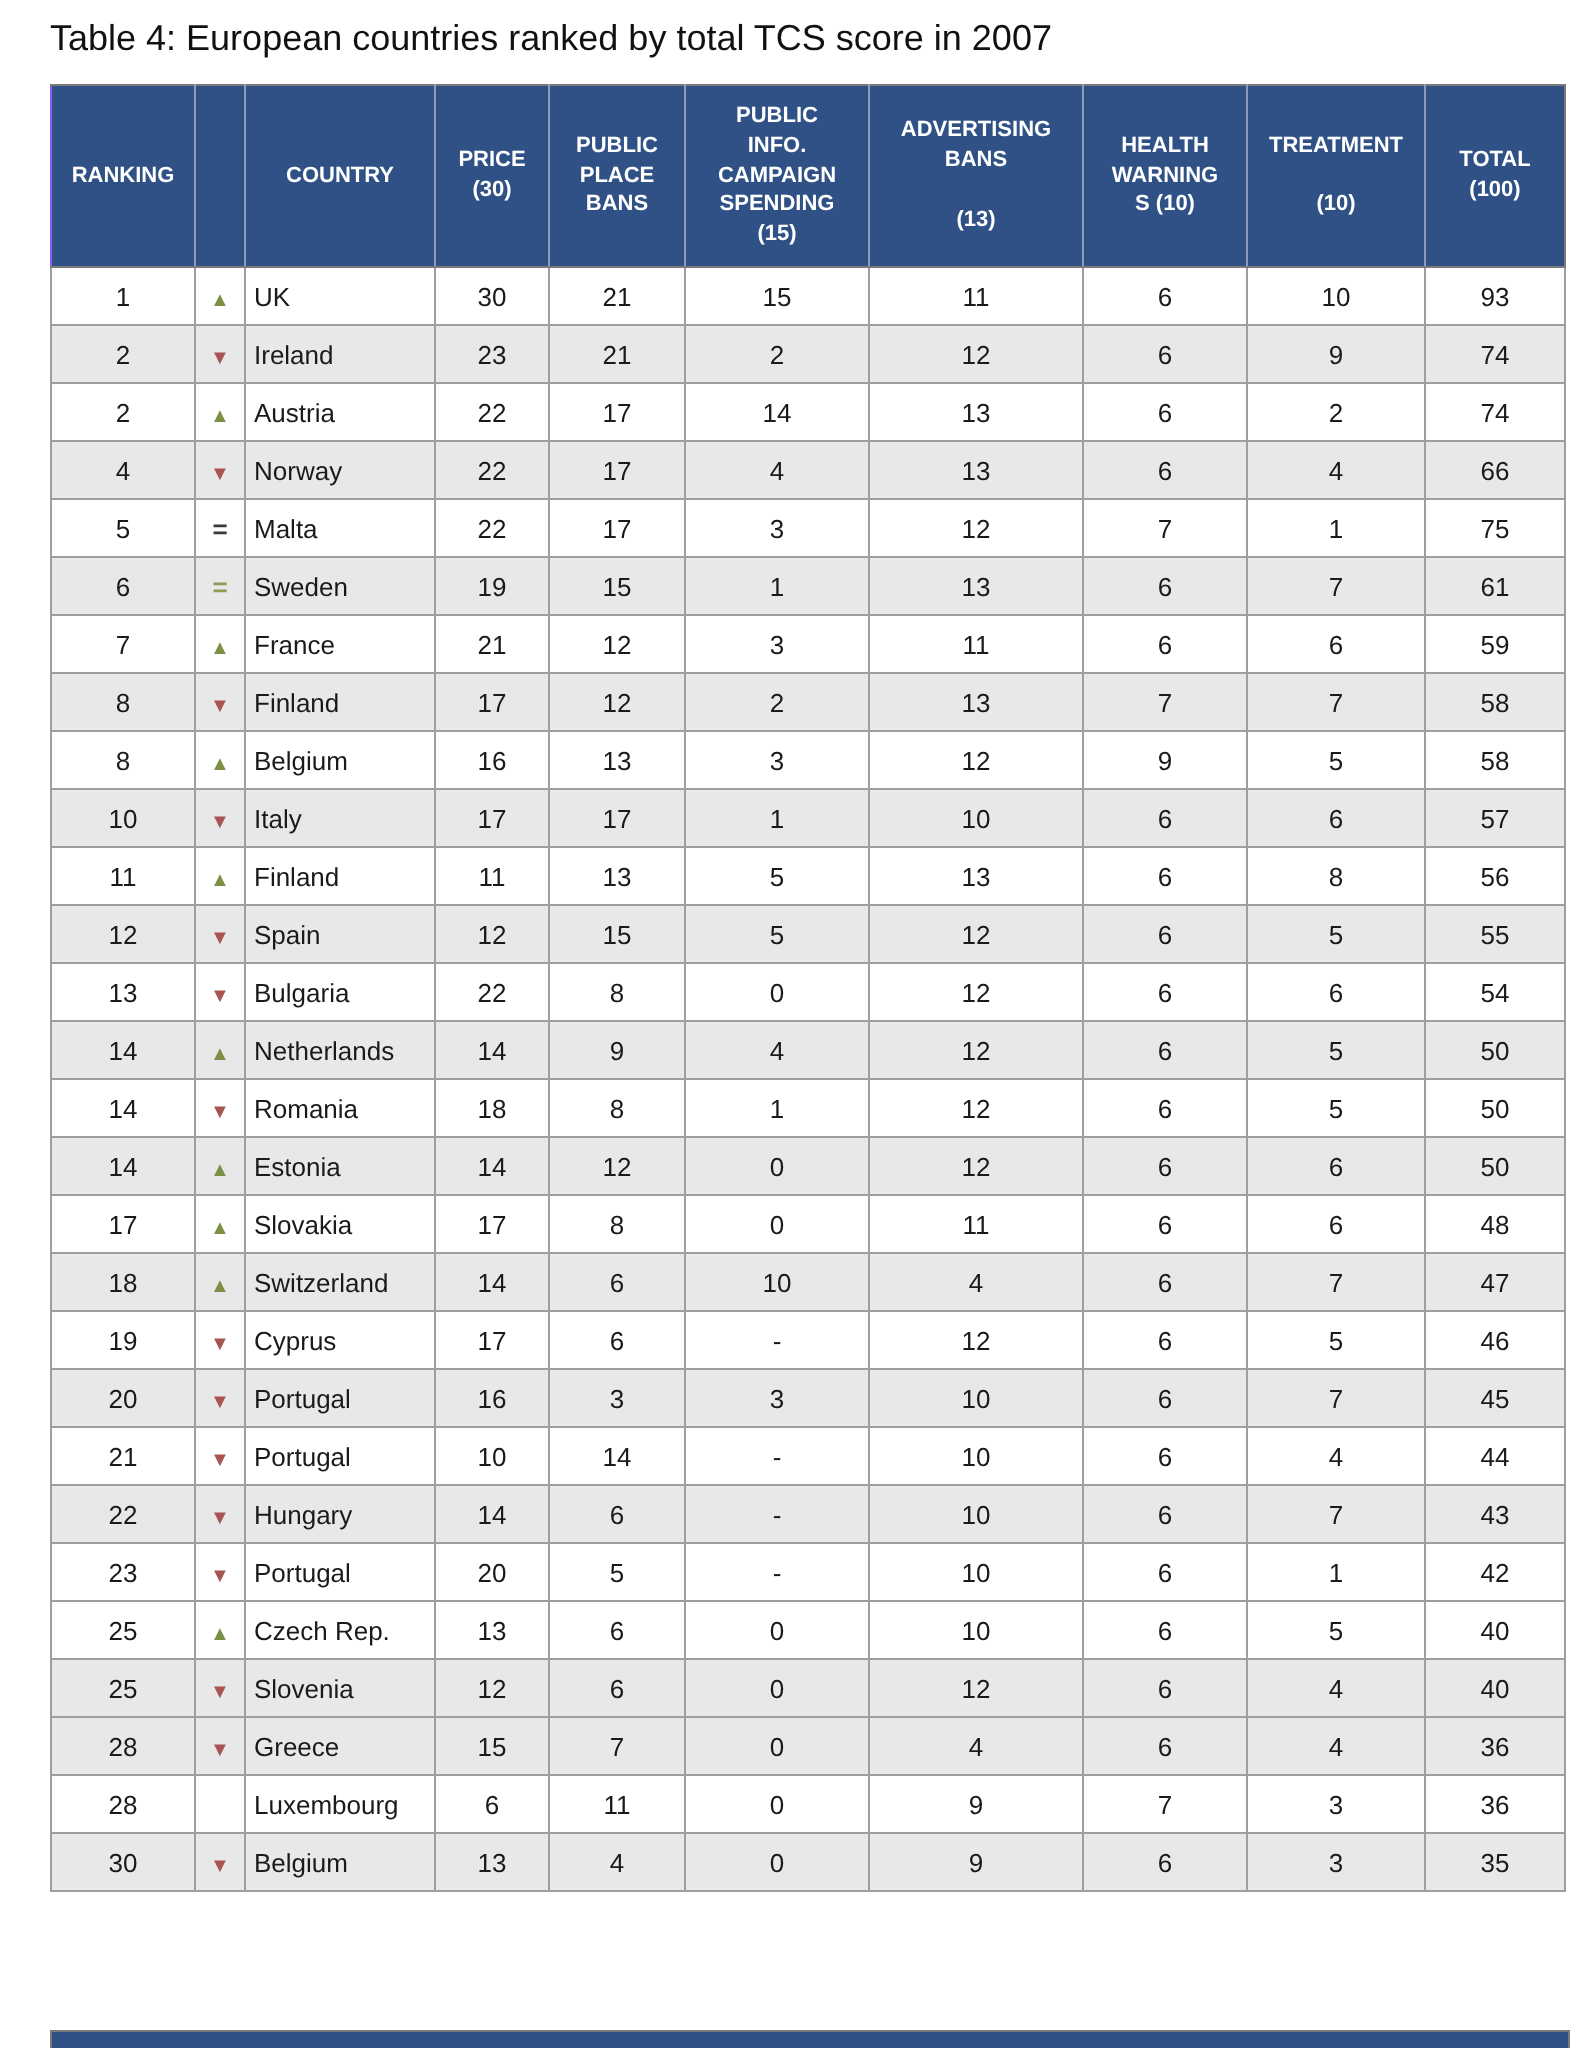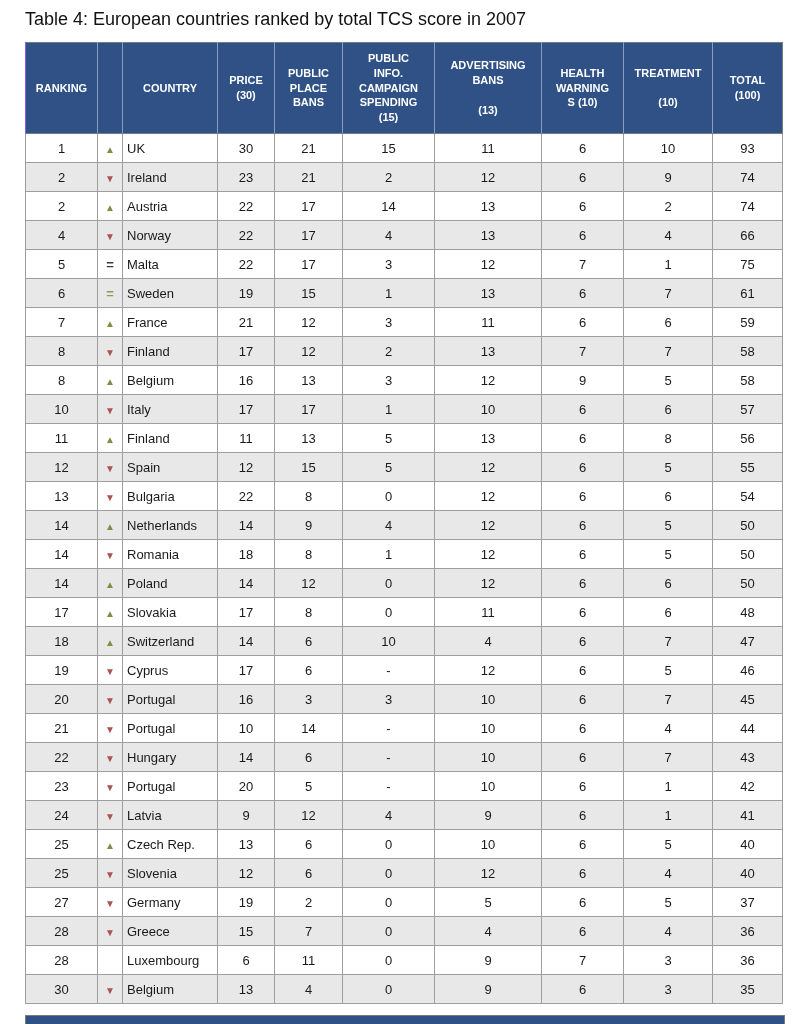--- a/index.html
+++ b/index.html
@@ -273,21 +273,21 @@
         <td>8</td>
         <td>1</td>
         <td>12</td>
         <td>6</td>
         <td>5</td>
         <td>50</td>
       </tr>
       <tr class="alt">
         <td>14</td>
         <td><span class="trend" style="color: rgb(125, 143, 68);">▲</span></td>
-        <td class="c-country">Poland</td>
+        <td class="c-country">Estonia</td>
         <td>14</td>
         <td>12</td>
         <td>0</td>
         <td>12</td>
         <td>6</td>
         <td>6</td>
         <td>50</td>
       </tr>
       <tr>
         <td>17</td>
@@ -366,32 +366,20 @@
         <td><span class="trend" style="color: rgb(168, 84, 82);">▼</span></td>
         <td class="c-country">Portugal</td>
         <td>20</td>
         <td>5</td>
         <td>-</td>
         <td>10</td>
         <td>6</td>
         <td>1</td>
         <td>42</td>
       </tr>
-      <tr class="alt">
-        <td>24</td>
-        <td><span class="trend" style="color: rgb(168, 84, 82);">▼</span></td>
-        <td class="c-country">Latvia</td>
-        <td>9</td>
-        <td>12</td>
-        <td>4</td>
-        <td>9</td>
-        <td>6</td>
-        <td>1</td>
-        <td>41</td>
-      </tr>
       <tr>
         <td>25</td>
         <td><span class="trend" style="color: rgb(125, 143, 68);">▲</span></td>
         <td class="c-country">Czech Rep.</td>
         <td>13</td>
         <td>6</td>
         <td>0</td>
         <td>10</td>
         <td>6</td>
         <td>5</td>
@@ -401,32 +389,20 @@
         <td>25</td>
         <td><span class="trend" style="color: rgb(168, 84, 82);">▼</span></td>
         <td class="c-country">Slovenia</td>
         <td>12</td>
         <td>6</td>
         <td>0</td>
         <td>12</td>
         <td>6</td>
         <td>4</td>
         <td>40</td>
-      </tr>
-      <tr>
-        <td>27</td>
-        <td><span class="trend" style="color: rgb(168, 84, 82);">▼</span></td>
-        <td class="c-country">Germany</td>
-        <td>19</td>
-        <td>2</td>
-        <td>0</td>
-        <td>5</td>
-        <td>6</td>
-        <td>5</td>
-        <td>37</td>
       </tr>
       <tr class="alt">
         <td>28</td>
         <td><span class="trend" style="color: rgb(168, 84, 82);">▼</span></td>
         <td class="c-country">Greece</td>
         <td>15</td>
         <td>7</td>
         <td>0</td>
         <td>4</td>
         <td>6</td>

